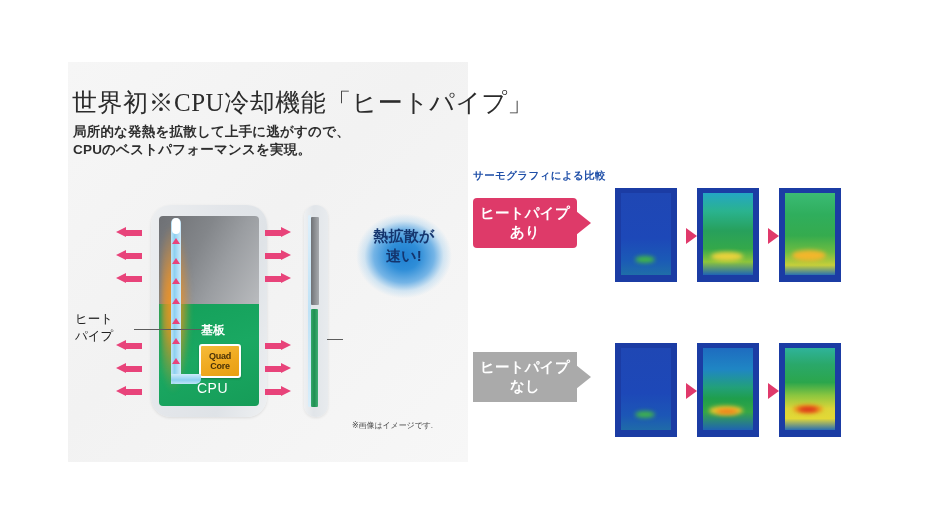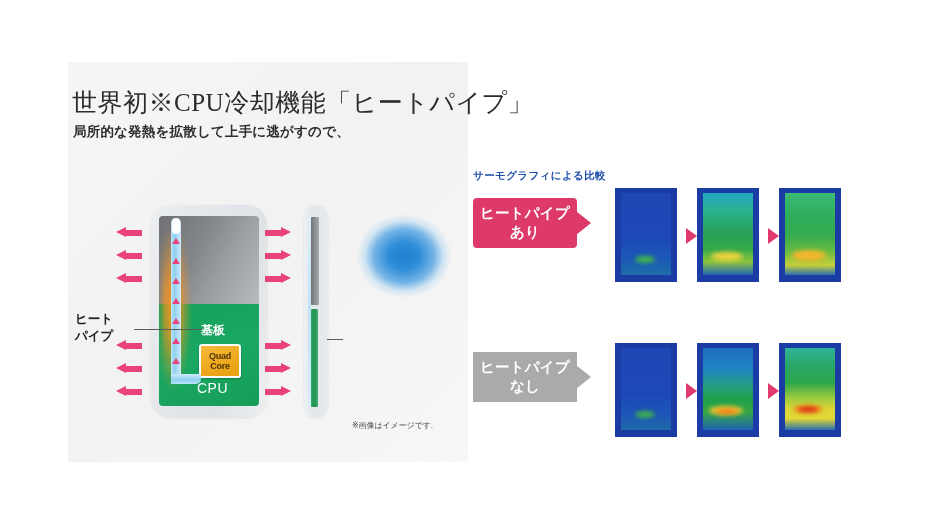--- a/index.html
+++ b/index.html
@@ -106,21 +106,21 @@
     border-top:5.5px solid transparent;border-bottom:5.5px solid transparent;
   }
   .side-arrow.left .shaft{right:0;}
   .side-arrow.left .head{left:0;border-right:10px solid #e8437a;}
   .side-arrow.right .shaft{left:0;}
   .side-arrow.right .head{right:0;border-left:10px solid #e8437a;}
 
   
   #hp-callout{
     position:absolute;left:75px;top:311px;width:60px;
-    font-size:12.5px;color:#222;line-height:17px;font-weight:700;
+    font-size:12.5px;color:#222;line-height:17px;font-weight:400;
   }
   #hp-leader{
     position:absolute;left:134px;top:329px;width:68px;height:1px;background:#5c5c5c;
   }
 
   
   #phone-side{
     position:absolute;left:304px;top:205px;width:24px;height:212px;
     border-radius:12px;
     background:linear-gradient(90deg,#eef0f2 0%,#e1e5e9 40%,#e8ebee 100%);
@@ -228,20 +228,21 @@
 </style>
 </head>
 <body>
 
 <div id="stage">
 
   <div id="left-panel"></div>
 
   <div id="headline">世界初※CPU冷却機能「ヒートパイプ」</div>
   <div id="sub-1">局所的な発熱を拡散して上手に逃がすので、</div>
+  <div id="sub-2">CPUのベストパフォーマンスを実現。</div>
 
   <div id="phone-front">
     <div id="phone-front-inner">
       <div id="screen-area"></div>
       <div id="pcb-area">
         <div id="pcb-label">基板</div>
         <div id="quad-core-chip">
           <span>Quad</span>
           <span>Core</span>
         </div>
@@ -318,20 +319,24 @@
   <div id="hp-leader"></div>
 
   <div id="phone-side">
     <div id="side-glass"></div>
     <div id="side-screen"></div>
     <div id="graphite-sheet"></div>
   </div>
   <div id="gs-leader"></div>
 
   <div id="glow-bubble"></div>
+  <div id="glow-text">
+    <div>熱拡散が</div>
+    <div>速い!</div>
+  </div>
 
   <div id="img-note">※画像はイメージです.</div>
 
   <div id="thermo-title">サーモグラフィによる比較</div>
 
   <div class="badge" id="badge-with">
     <div>ヒートパイプ</div>
     <div>あり</div>
   </div>
   <div id="badge-with-tail"></div>

